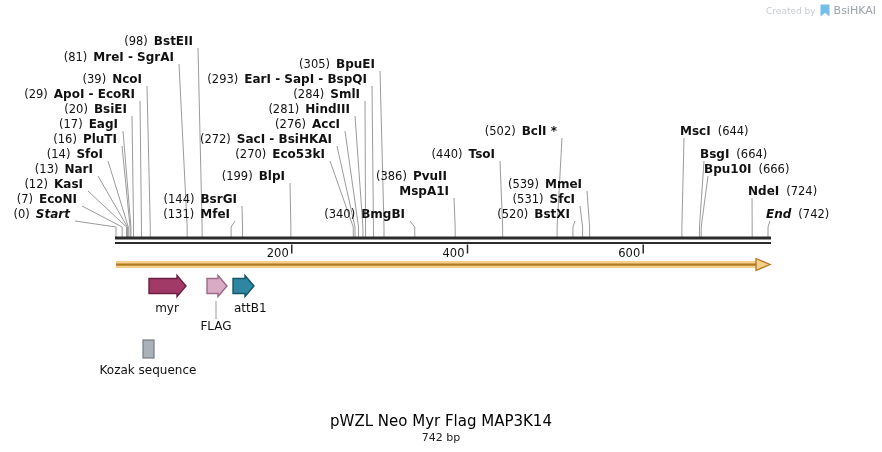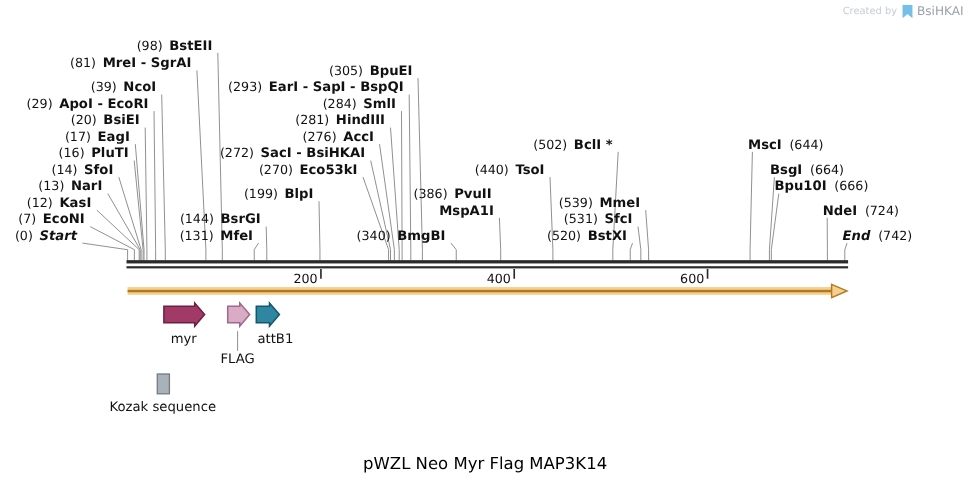--- a/index.html
+++ b/index.html
@@ -120,13 +120,14 @@
       <text x="575" y="203" text-anchor="end"><tspan class="num">(531)</tspan><tspan class="nm" dx="6">SfcI</tspan></text>
       <text x="582" y="188" text-anchor="end"><tspan class="num">(539)</tspan><tspan class="nm" dx="6">MmeI</tspan></text>
       <text x="680" y="135" text-anchor="start"><tspan class="nm">MscI</tspan><tspan class="num" dx="7">(644)</tspan></text>
       <text x="700" y="158" text-anchor="start"><tspan class="nm">BsgI</tspan><tspan class="num" dx="7">(664)</tspan></text>
       <text x="704" y="173" text-anchor="start"><tspan class="nm">Bpu10I</tspan><tspan class="num" dx="7">(666)</tspan></text>
       <text x="748" y="195" text-anchor="start"><tspan class="nm">NdeI</tspan><tspan class="num" dx="7">(724)</tspan></text>
       <text x="766" y="218" text-anchor="start"><tspan class="nm it">End</tspan><tspan class="num" dx="7">(742)</tspan></text>
     </svg>
 
   <div class="title-line">pWZL Neo Myr Flag MAP3K14</div>
+  <div class="sub-line">742 bp</div>
 </div>
 
 </body></html>

